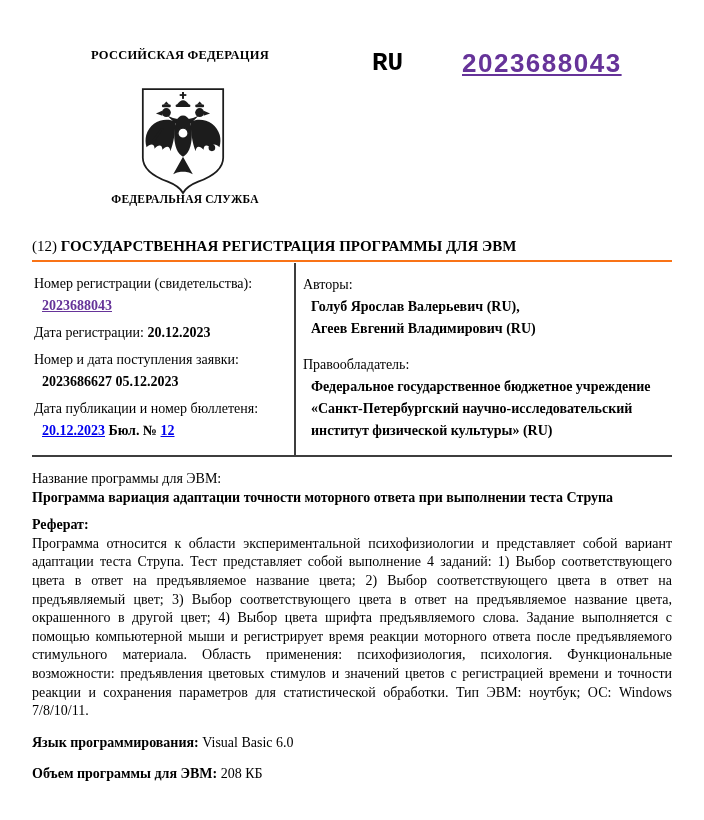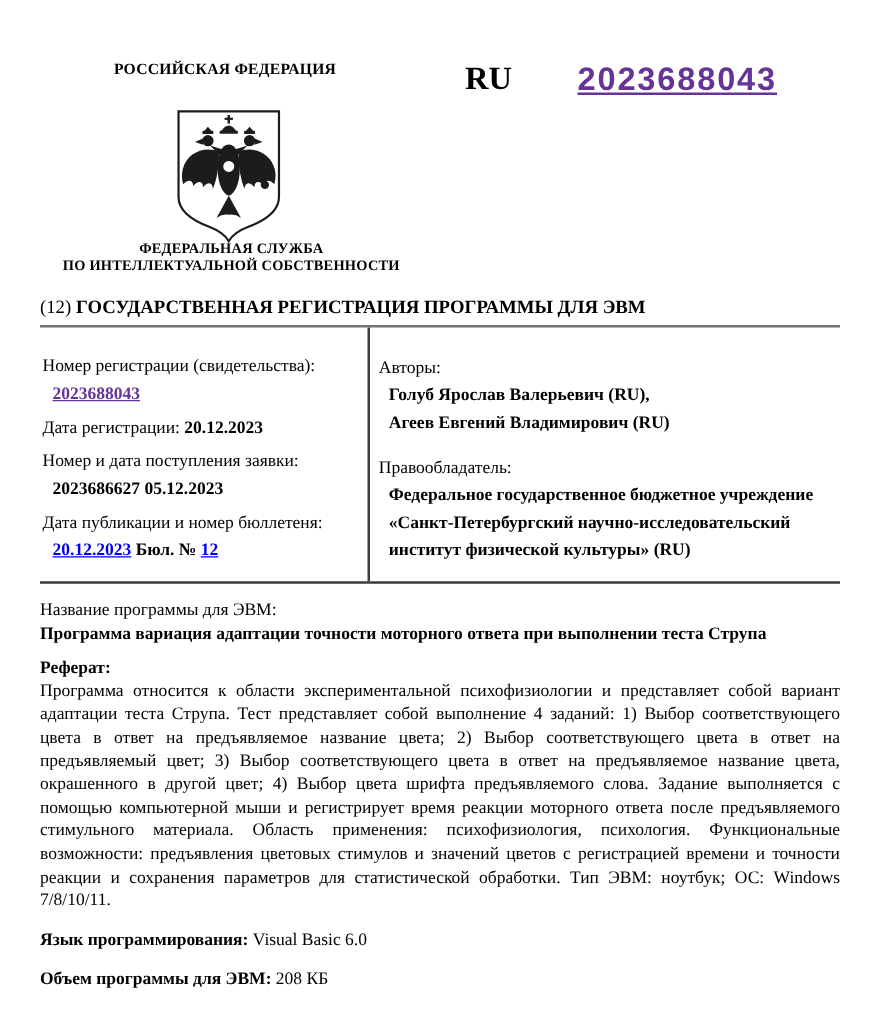--- a/index.html
+++ b/index.html
@@ -14,36 +14,36 @@
     position:absolute; left:18px; top:48px; width:260px; text-align:center;
     font-weight:700; font-size:12.5px; letter-spacing:.2px;
   }
   .emblem { position:absolute; left:102px; top:86px; width:98px; height:112px; }
   .agency {
     position:absolute; left:0px; top:193px; width:306px; text-align:center;
     font-weight:700; font-size:11.5px; line-height:13.5px; letter-spacing:.2px;
   }
   .ru-code {
     position:absolute; left:340px; top:48px;
-    font-family:Liberation Serif, serif;
+    font-family:Liberation Mono, monospace;
     font-weight:700; font-size:26px;
   }
   .pub-number {
     position:absolute; left:430px; top:48px;
     font-family:"Liberation Sans","DejaVu Sans",sans-serif;
     font-weight:700; font-size:26px; letter-spacing:1.5px;
     color:#663399; text-decoration:underline; cursor:pointer;
   }
   
-  .doc-heading { margin-top:6px; font-size:15px; padding-bottom:5px; border-bottom:2px solid #737373; }
+  .doc-heading { margin-top:6px; font-size:15px; padding-bottom:5px; border-bottom:2px solid #f97316; }
   .doc-heading b { font-weight:700; }
   
   .bib-table { display:flex; border-bottom:2px solid #3d3d3d; font-size:14px; line-height:22px;align-items:flex-end; }
   .col-left  { width:262px; box-sizing:border-box; padding:11px 6px 13px 2px; }
-  .col-right { flex:1; border-left:2px solid #3d3d3d; padding:22px 0 13px 7px; }
+  .col-right { flex:1; border-left:2px solid #3d3d3d; padding:11px 0 13px 7px; }
   .group { margin-bottom:5px; }
   .group:last-child { margin-bottom:0; }
   .indent { padding-left:8px; }
   .bold { font-weight:700; }
   .mt { margin-top:14px; }
   .holder { max-width:352px; }
   a.link-visited { color:#663399; text-decoration:underline; font-weight:700; cursor:pointer; }
   a.link-blue    { color:#0000ee; text-decoration:underline; font-weight:700; cursor:pointer; }
   
   .program { padding-top:13px; font-size:14px; line-height:18.6px; }
@@ -86,21 +86,20 @@
           <rect x="17" y="48" width="15" height="2.4" transform="rotate(-55 24.5 49.2)"></rect>
           <circle cx="79.5" cy="63" r="3.4"></circle>
           <rect x="78.6" y="56.5" width="1.8" height="4"></rect>
         </g>
         <circle cx="50" cy="48" r="5.2" fill="#ffffff" stroke="#1c1c1c" stroke-width="1.4"></circle>
       </svg>
     </div>
 
     <div class="agency">
       <div>ФЕДЕРАЛЬНАЯ СЛУЖБА</div>
-      <div>ПО ИНТЕЛЛЕКТУАЛЬНОЙ СОБСТВЕННОСТИ</div>
     </div>
 
     <div class="ru-code">RU</div>
     <a class="pub-number">2023688043</a>
   </div>
 
   <div class="doc-heading">
     <span>(12)</span>
     <b>ГОСУДАРСТВЕННАЯ РЕГИСТРАЦИЯ ПРОГРАММЫ ДЛЯ ЭВМ</b>
   </div>

